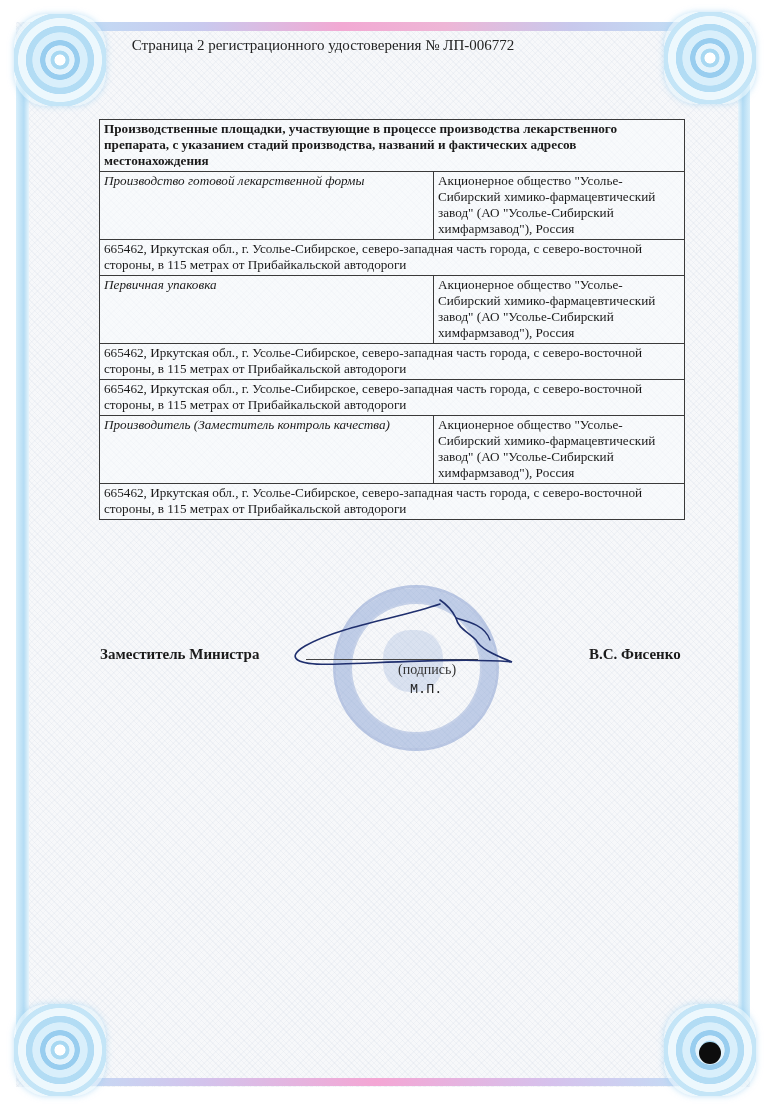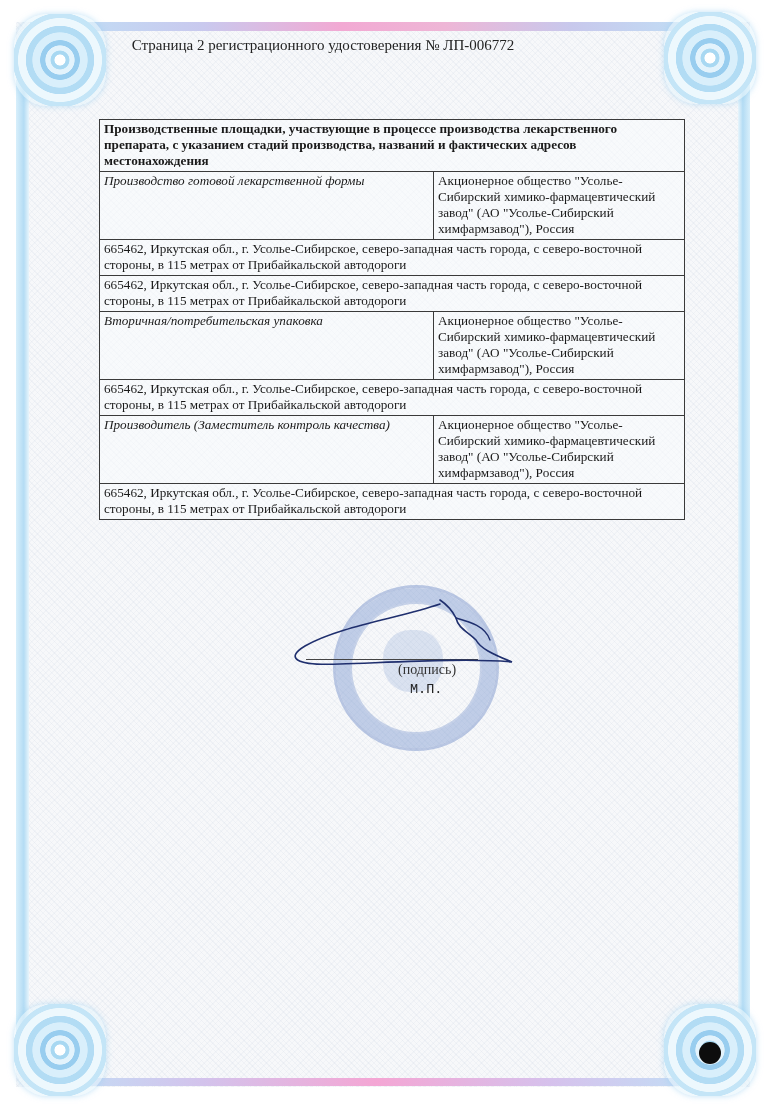--- a/index.html
+++ b/index.html
@@ -119,44 +119,48 @@
 
     <tr>
       <td class="stage">Производство готовой лекарственной формы</td>
       <td class="company">Акционерное общество "Усолье-Сибирский химико-фармацевтический завод" (АО "Усолье-Сибирский химфармзавод"), Россия</td>
     </tr>
     <tr>
       <td colspan="2" class="address">665462, Иркутская обл., г. Усолье-Сибирское, северо-западная часть города, с северо-восточной стороны, в 115 метрах от Прибайкальской автодороги</td>
     </tr>
 
     <tr>
+      <td class="stage">Первичная упаковка</td>
+      <td class="company">Акционерное общество "Усолье-Сибирский химико-фармацевтический завод" (АО "Усолье-Сибирский химфармзавод"), Россия</td>
+    </tr>
+    <tr>
       <td colspan="2" class="address">665462, Иркутская обл., г. Усолье-Сибирское, северо-западная часть города, с северо-восточной стороны, в 115 метрах от Прибайкальской автодороги</td>
     </tr>
 
-    <tr>
-      <td class="stage">Вторичная/потребительская упаковка</td>
-      <td class="company">Акционерное общество "Усолье-Сибирский химико-фармацевтический завод" (АО "Усолье-Сибирский химфармзавод"), Россия</td>
-    </tr>
     <tr>
       <td colspan="2" class="address">665462, Иркутская обл., г. Усолье-Сибирское, северо-западная часть города, с северо-восточной стороны, в 115 метрах от Прибайкальской автодороги</td>
     </tr>
 
     <tr>
       <td class="stage">Производитель (Заместитель контроль качества)</td>
       <td class="company">Акционерное общество "Усолье-Сибирский химико-фармацевтический завод" (АО "Усолье-Сибирский химфармзавод"), Россия</td>
     </tr>
     <tr>
       <td colspan="2" class="address">665462, Иркутская обл., г. Усолье-Сибирское, северо-западная часть города, с северо-восточной стороны, в 115 метрах от Прибайкальской автодороги</td>
     </tr>
   </tbody>
     </table>
 
   <div class="stamp"></div>
   <div class="stamp-emblem"></div>
 
+  <div class="signature-row">
+    <span class="sig-title">Заместитель Министра</span>
+    <span class="sig-name">В.С. Фисенко</span>
+  </div>
   <div class="sig-line"></div>
   <span class="sig-caption">(подпись)</span>
   <span class="mp">М.П.</span>
 
   <svg class="signature-svg" width="240" height="80" viewBox="0 0 240 80">
     <path d="M 160 8 C 120 22, 60 30, 25 50 C 5 62, 15 70, 60 68 C 120 66, 190 62, 232 66 C 212 58, 200 52, 196 44 C 188 36, 178 32, 176 22 C 172 14, 166 8, 160 4" fill="none" stroke="#1f2f6e" stroke-width="1.6" stroke-linecap="round"></path>
     <path d="M 176 22 C 190 26, 205 30, 210 44" fill="none" stroke="#1f2f6e" stroke-width="1.4" stroke-linecap="round"></path>
   </svg>
 </div>
 

